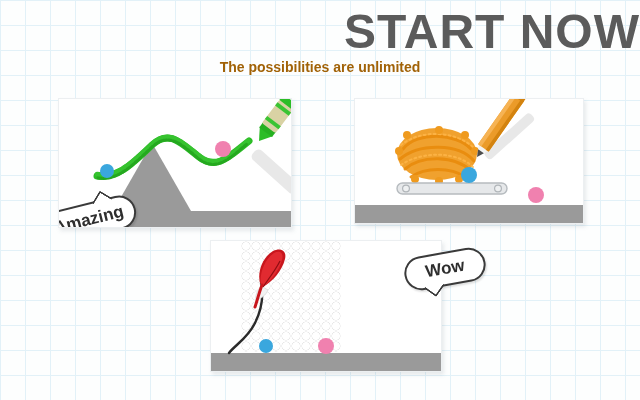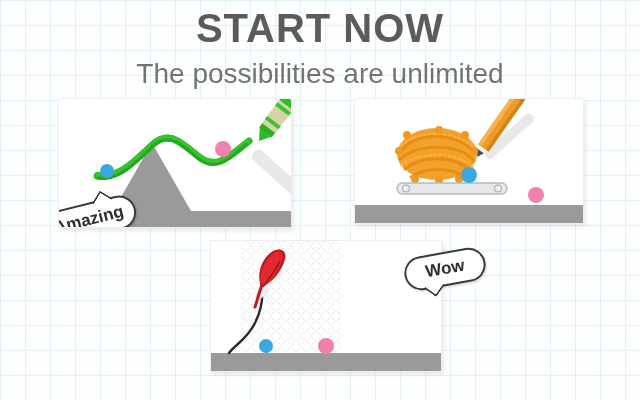--- a/index.html
+++ b/index.html
@@ -12,27 +12,27 @@
     position:absolute;inset:0;
     background-image:
       linear-gradient(to right, #d9edf7 0px, #d9edf7 1px, transparent 1px),
       linear-gradient(to bottom, #d9edf7 0px, #d9edf7 1px, transparent 1px);
     background-size:25px 25px;
     opacity:.75;
   }
   #stage{position:absolute;inset:0;}
 
   .title{
-    position:absolute;left:0;right:0;top:8px;text-align:center;
-    font-size:40px;font-weight:bold;color:#5b5b5b;letter-spacing:1px;
+    position:absolute;left:0;right:0;top:8px;text-align:right;
+    font-size:48px;font-weight:bold;color:#5b5b5b;letter-spacing:1px;
     line-height:1;
   }
   .subtitle{
     position:absolute;left:0;right:0;top:60px;text-align:center;
-    font-size:28px;font-weight:normal;color:#737373;line-height:1;
+    font-size:14px;font-weight:bold;color:#a16207;line-height:1;
   }
 
   .panel{
     position:absolute;background:#fff;border:1px solid #eceff1;
     box-shadow:2px 3px 4px rgba(120,130,140,.16);
     overflow:hidden;
   }
 
   .mesh{
     position:absolute;

